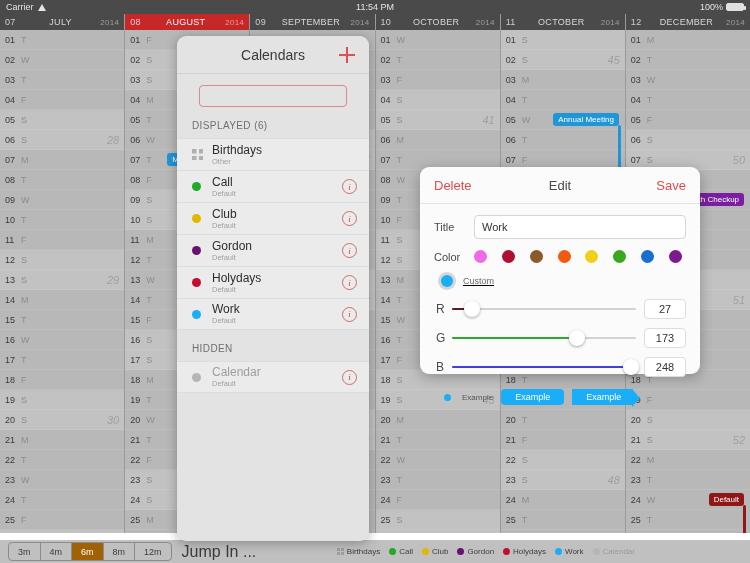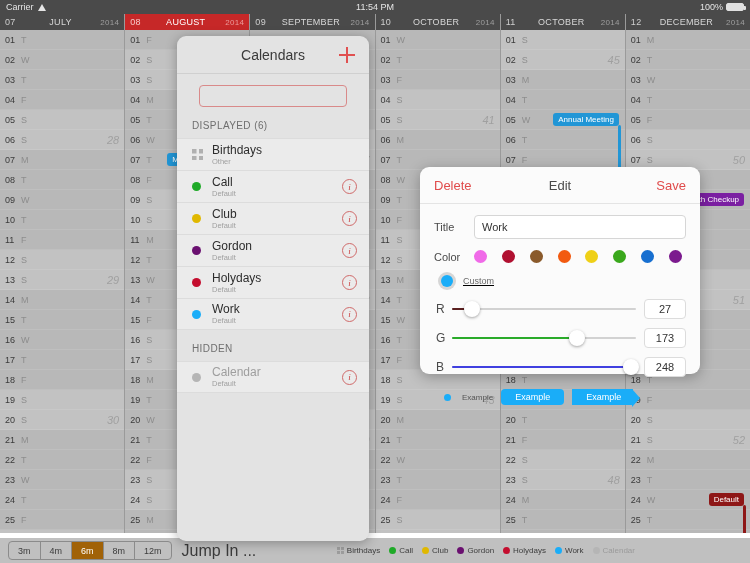--- a/index.html
+++ b/index.html
@@ -57,21 +57,21 @@
   
   .ev {
     position: absolute; font-size: 8px; color: #fff; white-space: nowrap;
     padding: 1px 5px; border-radius: 3px; line-height: 11px; z-index: 3;
   }
   .ev-bar { position:absolute; width: 3px; border-radius: 2px; z-index: 2; }
 
   
   .toolbar {
     position: absolute; left: 0; bottom: 0; width: 750px; height: 30px;
-    background: #c0c0c0; border-top: 5px solid #ffffff;
+    background: #c0c0c0; border-top: 7px solid #ffffff;
     display: flex; align-items: center; padding: 0 8px; gap: 10px;
   }
   .seg { display: flex; border: 1px solid #8b8b8b; border-radius: 4px; overflow: hidden; height: 19px; }
   .seg div {
     padding: 0 9px; font-size: 9px; display: flex; align-items: center;
     border-right: 1px solid #8b8b8b; color: #3b3b3b; background: transparent;
   }
   .seg div:last-child { border-right: none; }
   .seg div.on { background: #a16207; color: #fff; }
   .tb-text { font-size: 16px; color: #3b3b3b; }

